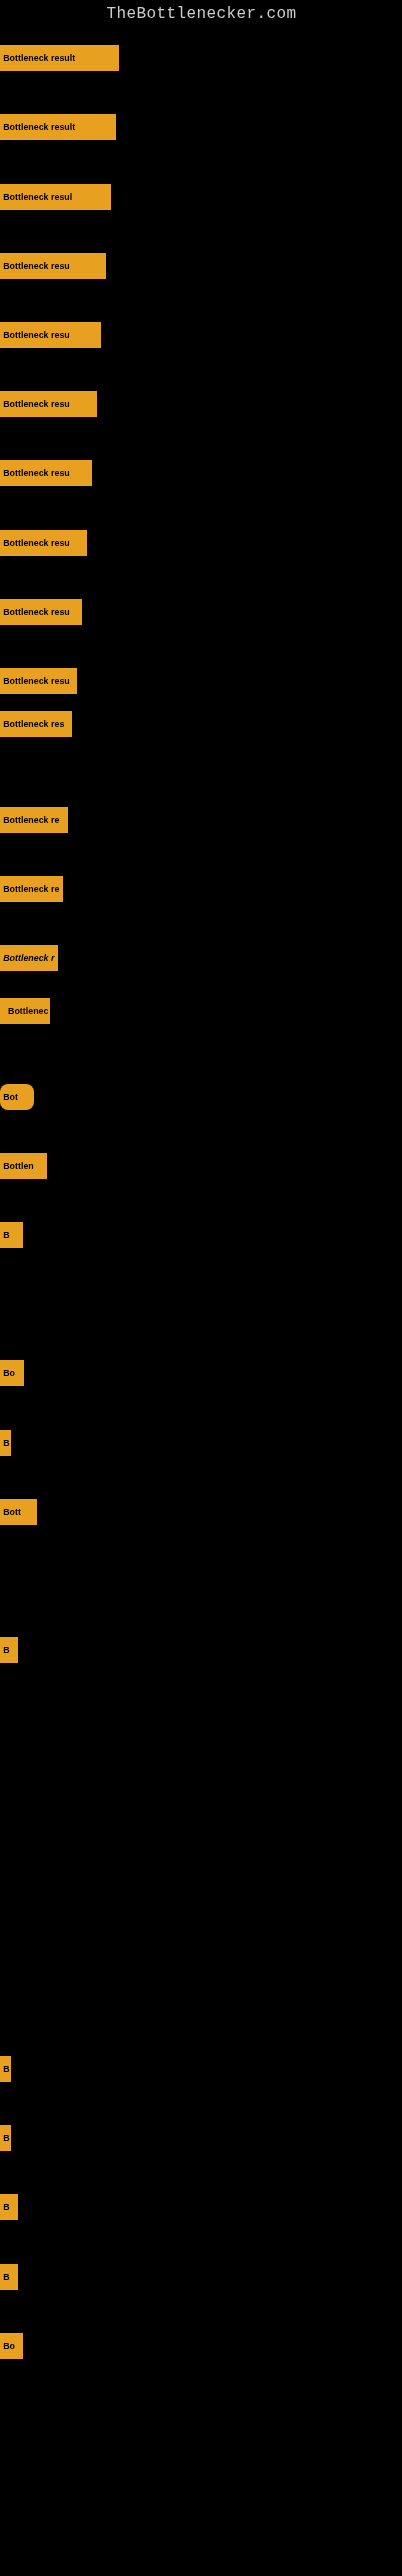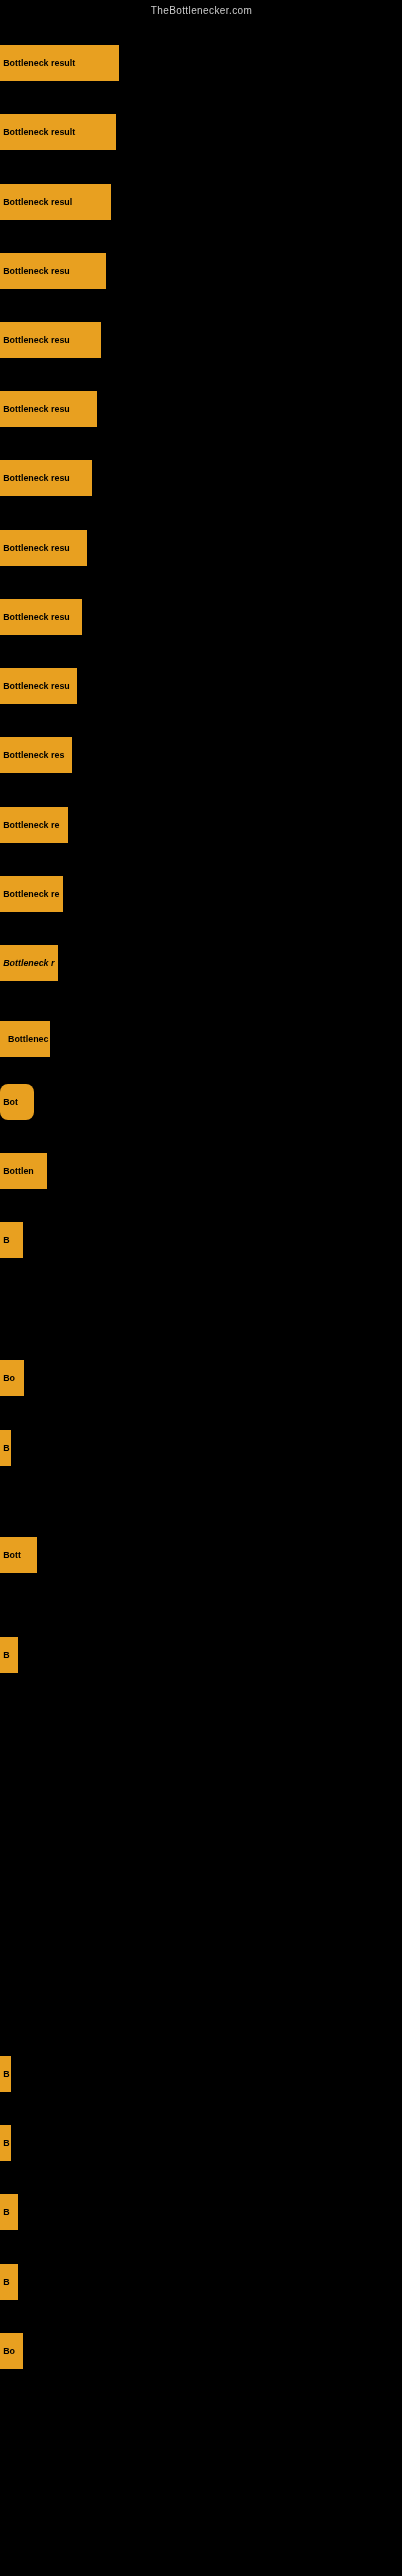--- a/index.html
+++ b/index.html
@@ -5,29 +5,30 @@
     * { margin: 0; padding: 0; box-sizing: border-box; }
     body {
       background-color: #000;
       width: 403px;
       min-height: 2576px;
       font-family: Arial, sans-serif;
       position: relative;
     }
     .site-title {
       color: #ccc;
-      font-size: 10px;
+      font-size: 16px;
       text-align: center;
       padding: 4.8px 0 3.2px 0;
       letter-spacing: 0.4px;
+      font-family: Liberation Mono, monospace;
     }
     .bottleneck-bar {
       position: absolute;
       left: 0;
-      height: 36px;
+      height: 26px;
       background-color: #e8a020;
       display: flex;
       align-items: center;
       padding-left: 3.2px;
       overflow: hidden;
     }
     .bottleneck-bar span {
       color: #000;
       font-size: 8.9px;
       font-weight: bold;
@@ -63,51 +64,51 @@
     </div>
     <div class="bottleneck-bar" style="top: 530px; width: 87px;">
       <span>Bottleneck resu</span>
     </div>
     <div class="bottleneck-bar" style="top: 599px; width: 82px;">
       <span>Bottleneck resu</span>
     </div>
     <div class="bottleneck-bar" style="top: 668px; width: 77px;">
       <span>Bottleneck resu</span>
     </div>
-    <div class="bottleneck-bar" style="top: 737px; width: 72px; text-align: center;">
+    <div class="bottleneck-bar" style="top: 711px; width: 72px; text-align: center;">
       <span>Bottleneck res</span>
     </div>
     <div class="bottleneck-bar" style="top: 807px; width: 68px;">
       <span>Bottleneck re</span>
     </div>
     <div class="bottleneck-bar" style="top: 876px; width: 63px;">
       <span>Bottleneck re</span>
     </div>
     <div class="bottleneck-bar" style="top: 945px; width: 58px; font-style: italic;">
       <span>Bottleneck r</span>
     </div>
-    <div class="bottleneck-bar" style="top: 1021px; width: 50px; padding-left: 8px;">
+    <div class="bottleneck-bar" style="top: 998px; width: 50px; padding-left: 8px;">
       <span>Bottlenec</span>
     </div>
     <div class="bottleneck-bar" style="top: 1084px; width: 34px; border-radius: 8px;">
       <span>Bot</span>
     </div>
     <div class="bottleneck-bar" style="top: 1153px; width: 47px;">
       <span>Bottlen</span>
     </div>
     <div class="bottleneck-bar" style="top: 1222px; width: 22.5px;">
       <span>B</span>
     </div>
     <div class="bottleneck-bar" style="top: 1360px; width: 24px;">
       <span>Bo</span>
     </div>
     <div class="bottleneck-bar" style="top: 1430px; width: 11.3px;">
       <span>B</span>
     </div>
-    <div class="bottleneck-bar" style="top: 1499px; width: 37px; margin-top: 38px;">
+    <div class="bottleneck-bar" style="top: 1499px; width: 37px;">
       <span>Bott</span>
     </div>
     <div class="bottleneck-bar" style="top: 1637px; width: 17.7px;">
       <span>B</span>
     </div>
     <div class="bottleneck-bar" style="top: 2056px; width: 11.3px;">
       <span>B</span>
     </div>
     <div class="bottleneck-bar" style="top: 2125px; width: 11.3px;">
       <span>B</span>

